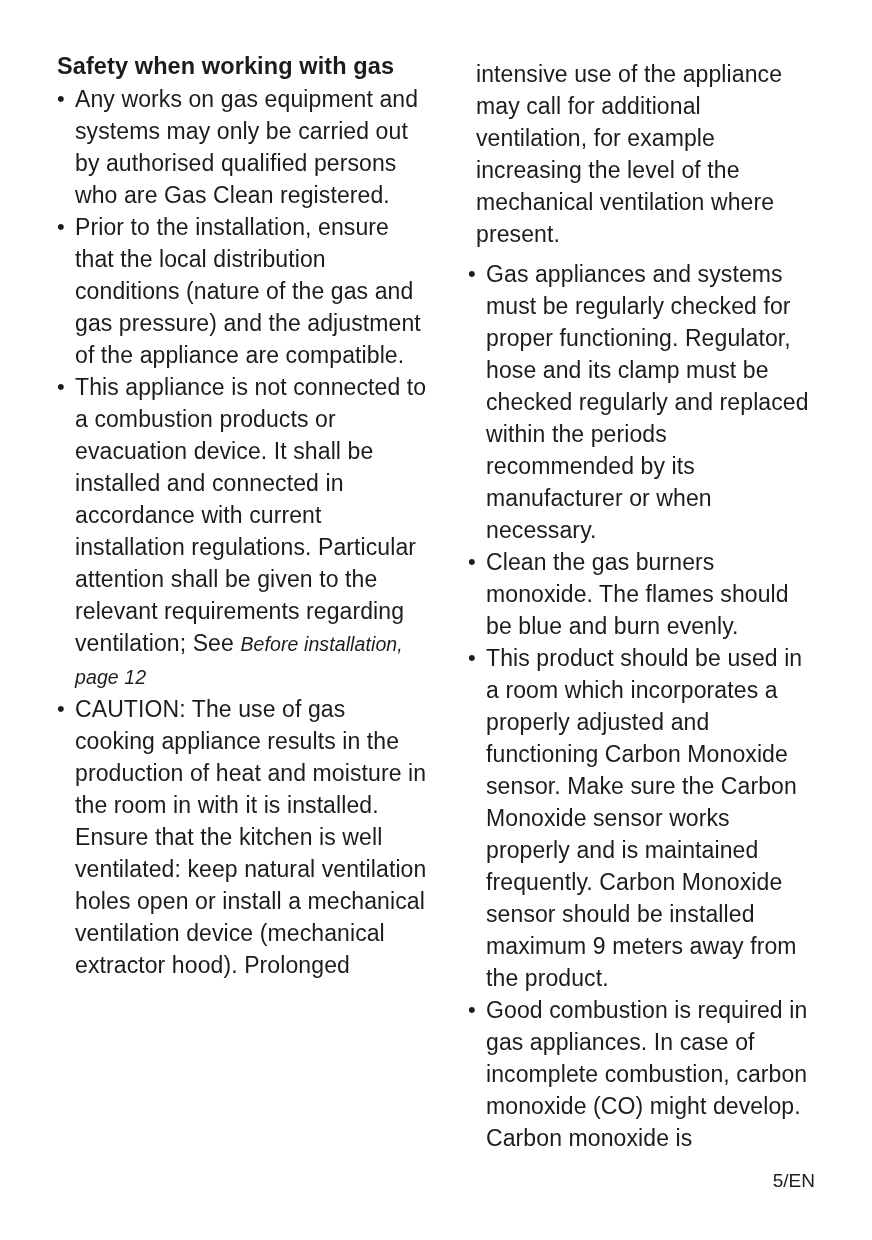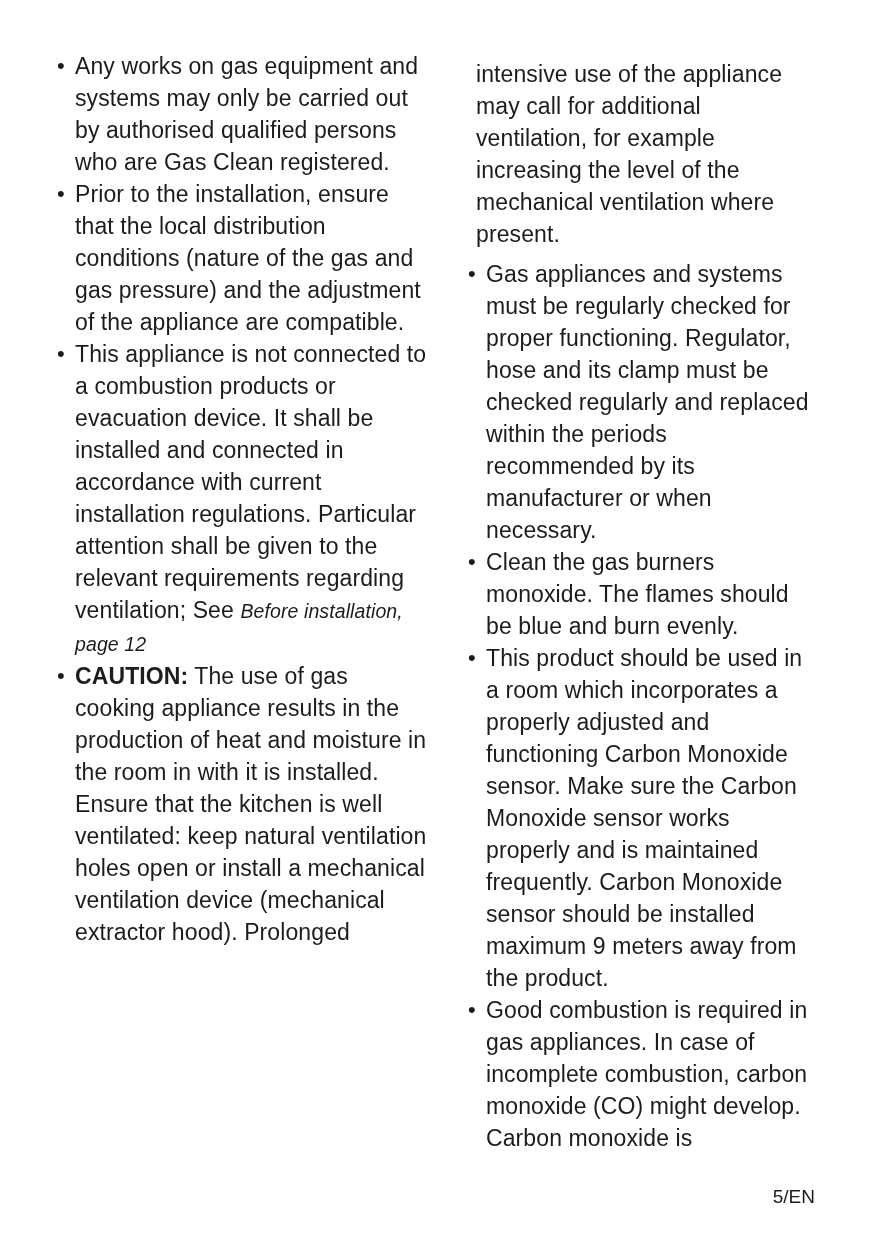--- a/index.html
+++ b/index.html
@@ -54,40 +54,41 @@
   }
   .txt {
     flex: 1;
     min-width: 0;
   }
   .ref {
     font-style: italic;
     font-size: 19.5px;
   }
   .caution {
-    font-weight: 700;
+    font-weight: 400;
   }
   .cont {
     margin: 8px;
   }
   .footer {
     position: absolute;
     right: 57px;
-    bottom: 32px;
+    bottom: 48px;
     font-size: 19px;
     color: #1c1c1c;
   }
 </style>
 </head>
 <body>
 
 <div class="page">
   <div class="columns">
 
     <div class="col col-left">
+      <h2 class="heading">Safety when working with gas</h2>
 
       <div class="bullet">
         <span class="dot">•</span>
         <div class="txt">Any works on gas equipment and systems may only be carried out by authorised qualified persons who are Gas Clean registered.</div>
       </div>
 
       <div class="bullet">
         <span class="dot">•</span>
         <div class="txt">Prior to the installation, ensure that the local distribution conditions (nature of the gas and gas pressure) and the adjustment of the appliance are compatible.</div>
       </div>

